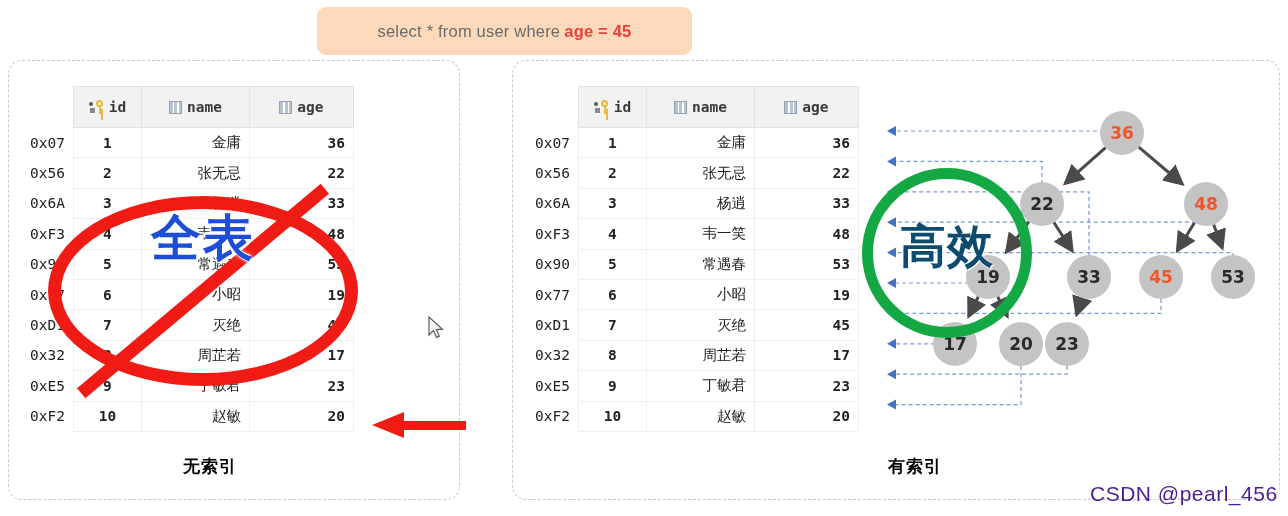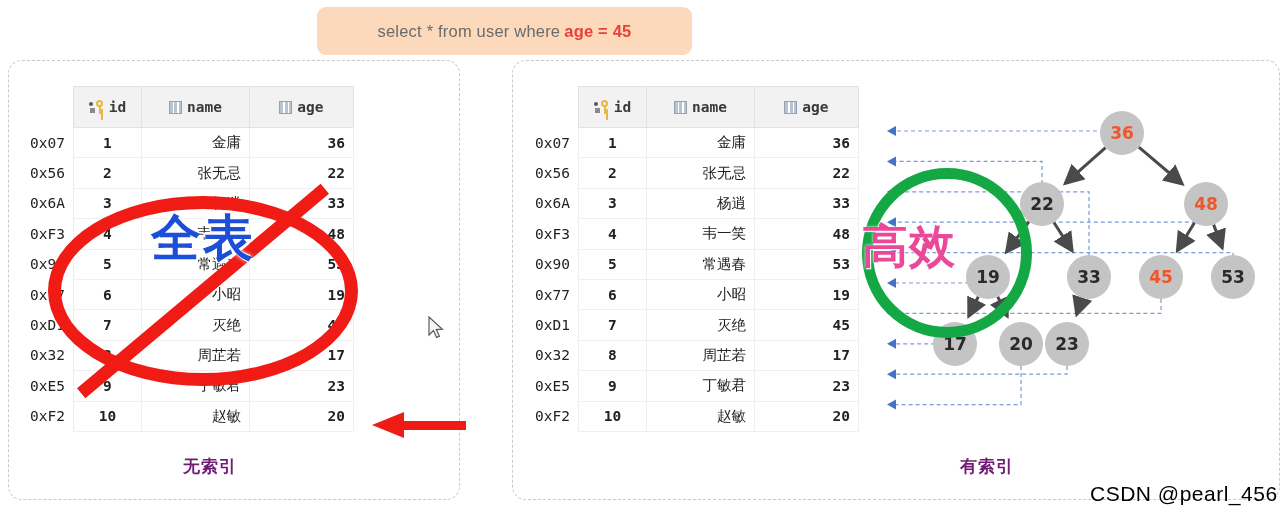--- a/index.html
+++ b/index.html
@@ -80,25 +80,25 @@
   .ico-key::after { content:""; position:absolute; left:1px; top:8px; width:5px; height:5px; background:#8a8a8a; }
   .keyglyph { position:absolute; right:0; top:0px; width:10px; height:14px; }
   .keyglyph::before{ content:""; position:absolute; left:2px; top:0; width:7px; height:7px; border:2px solid #e8b93c; border-radius:50%; box-sizing:border-box;}
   .keyglyph::after { content:""; position:absolute; left:5px; top:6px; width:2px; height:8px; background:#e8b93c; box-shadow:2px 3px 0 0 #e8b93c, 2px 6px 0 0 #e8b93c; }
   .ico-grid { width:13px; height:13px; background:#b8c4d0; border:1px solid #93a3b5; }
   .ico-grid::before{ content:""; position:absolute; left:3px; top:0; width:1.5px; height:100%; background:#fff;}
   .ico-grid::after { content:""; position:absolute; left:7.5px; top:0; width:1.5px; height:100%; background:#fff;}
 
   
   .caption {
-    position: absolute; color: #701a75; font-weight: bold; font-size: 17px;
+    position: absolute; color: #000000; font-weight: bold; font-size: 17px;
     letter-spacing: 1px;
   }
   #cap-left  { left: 183px; top: 455px; }
-  #cap-right { left: 960px; top: 455px; }
+  #cap-right { left: 888px; top: 455px; }
 
   
   #noscan { position:absolute; left:48px; top:196px; width:310px; height:190px; pointer-events:none; }
   #noscan .ring {
     position:absolute; left:0; top:0; width:310px; height:190px;
     border: 13px solid #ef1b14; border-radius: 50%;
   }
   #noscan .slash {
     position:absolute; left:50%; top:50%; width:318px; height:13px;
     background:#ef1b14; transform: translate(-50%,-50%) rotate(-40deg);
@@ -117,38 +117,38 @@
   #bigarrow .head  { position:absolute; left:0; top:0; width:0; height:0;
       border-top:13px solid transparent; border-bottom:13px solid transparent; border-right:32px solid #ee1c15; }
 
   
   #cursor { position:absolute; left:427px; top:316px; width:20px; height:24px; }
 
   
   #gaoxiao { position:absolute; left:862px; top:168px; width:170px; height:170px; pointer-events:none; }
   #gaoxiao .gring { position:absolute; inset:0; border:11px solid #14a845; border-radius:50%; }
   #gaoxiao .gtxt {
-    position:absolute; left:0; right:0; top:48px; text-align:left;
-    color:#ec4899; font-weight:bold; font-size:46px; letter-spacing:1px;
+    position:absolute; left:0; right:0; top:48px; text-align:center;
+    color:#0c4a6e; font-weight:bold; font-size:46px; letter-spacing:1px;
     text-shadow: 0 0 3px #fff, 1px 1px 0 #fff;
   }
 
   
   #tree { position:absolute; left:512px; top:60px; width:768px; height:440px; }
   .node {
     position:absolute; width:44px; height:44px; border-radius:50%;
     background:#c4c4c4;
     display:flex; align-items:center; justify-content:center;
     font-family:"DejaVu Sans","Liberation Sans",sans-serif;
     font-size:17px; color:#2a2a2a; font-weight:bold;
   }
   .node.hl { color:#f0562a; }
   .watermark {
     position:absolute; left:1090px; top:482px;
-    color:#000000; font-size:21px; letter-spacing:.5px;
+    color:#4c1d95; font-size:21px; letter-spacing:.5px;
     font-family:"Liberation Sans", sans-serif;
   }
 </style>
 </head>
 <body>
 
 <div id="root">
 
   <div class="sql-banner" id="sql-banner">
     <span>select * from user where </span>

